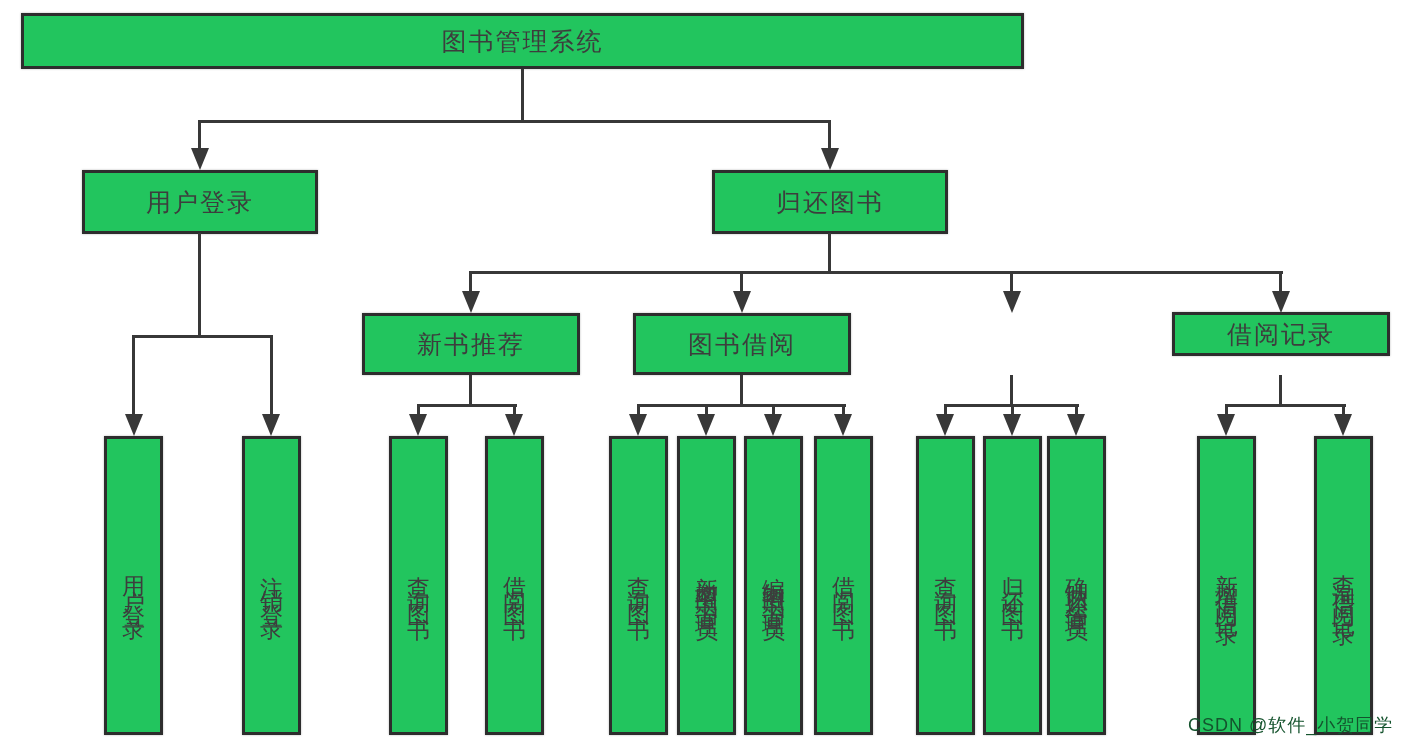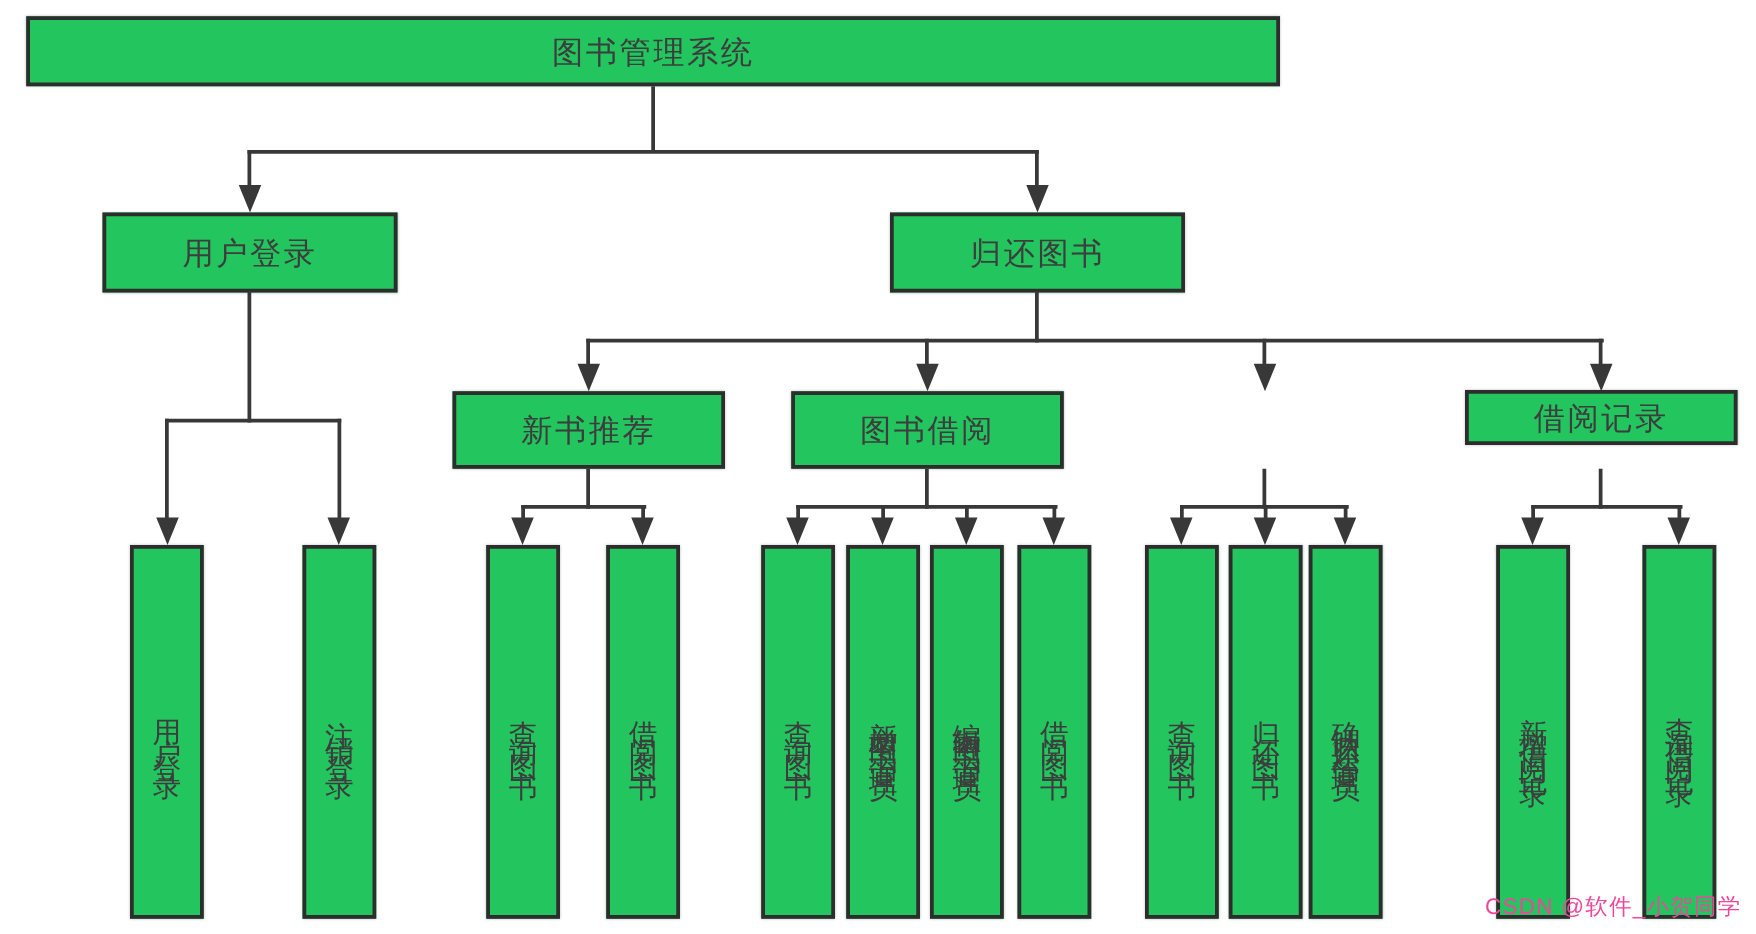--- a/index.html
+++ b/index.html
@@ -19,21 +19,21 @@
   .ls10{letter-spacing:10px;}
   .ls6{letter-spacing:6px;}
   .line{position:absolute;background:#383838;}
   .arw{
     position:absolute;width:0;height:0;
     border-left:9px solid transparent;border-right:9px solid transparent;
     border-top:22px solid #383838;
   }
   .wm{
     position:absolute;left:1188px;top:713px;z-index:10;
-    color:#ec4899;font-size:18px;letter-spacing:1px;white-space:nowrap;
+    color:#14532d;font-size:18px;letter-spacing:1px;white-space:nowrap;
   }
 </style>
 </head>
 <body>
 
 <div class="canvas">
 
   <div class="box hnode" style="left:21px;top:13px;width:1003px;height:56px;">
     <span>图书管理系统</span>
   </div>

